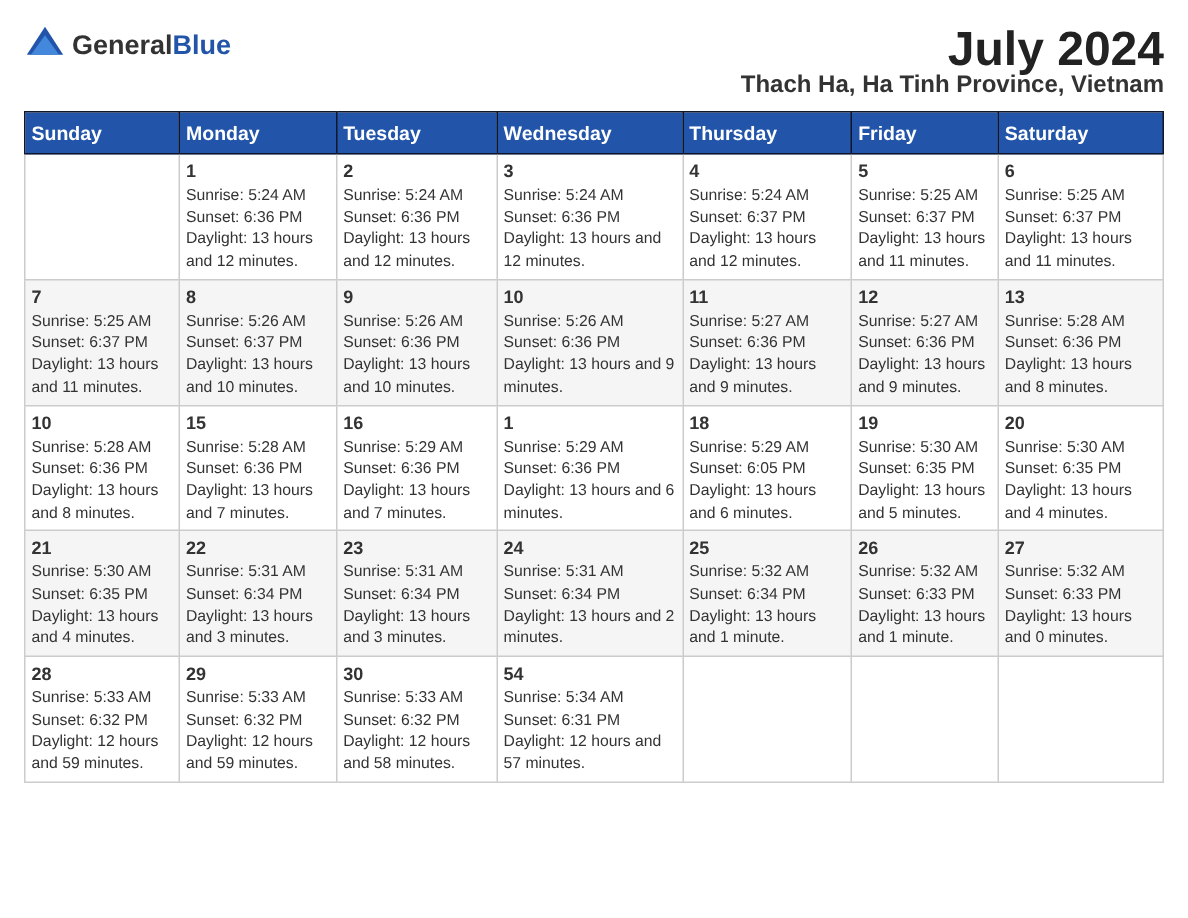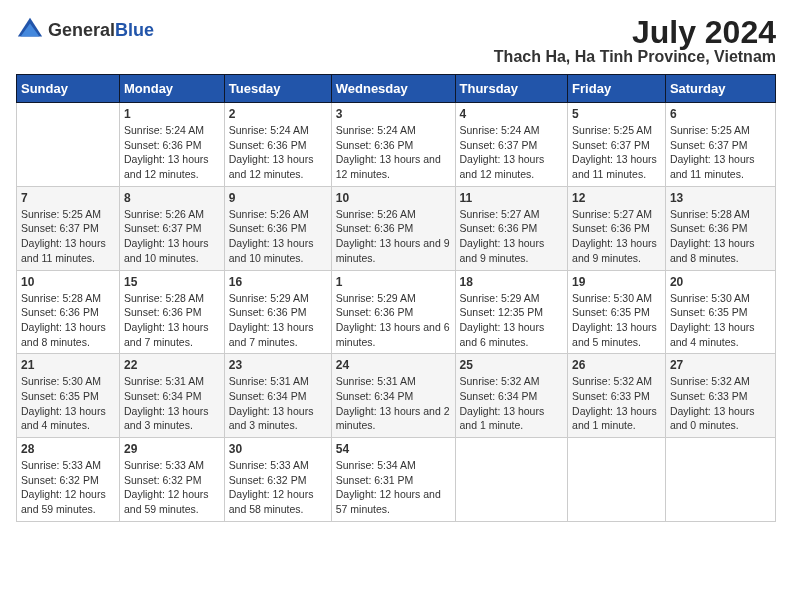--- a/index.html
+++ b/index.html
@@ -248,21 +248,21 @@
         <td>
           <span class="day-num">1</span>
           <div class="cell-info">Sunrise: 5:29 AM
 Sunset: 6:36 PM
 Daylight: 13 hours
 and 6 minutes.</div>
         </td>
         <td>
           <span class="day-num">18</span>
           <div class="cell-info">Sunrise: 5:29 AM
-Sunset: 12:35 PM
+Sunset: 6:05 PM
 Daylight: 13 hours
 and 6 minutes.</div>
         </td>
         <td>
           <span class="day-num">19</span>
           <div class="cell-info">Sunrise: 5:30 AM
 Sunset: 6:35 PM
 Daylight: 13 hours
 and 5 minutes.</div>
         </td>

